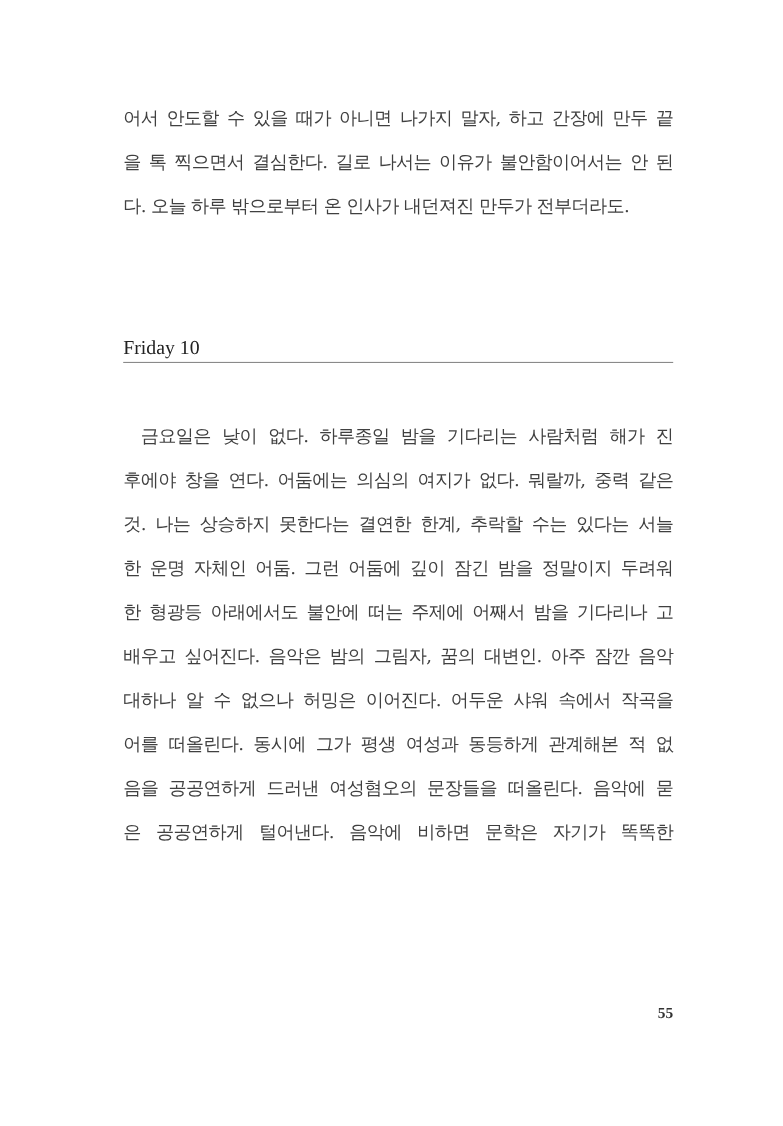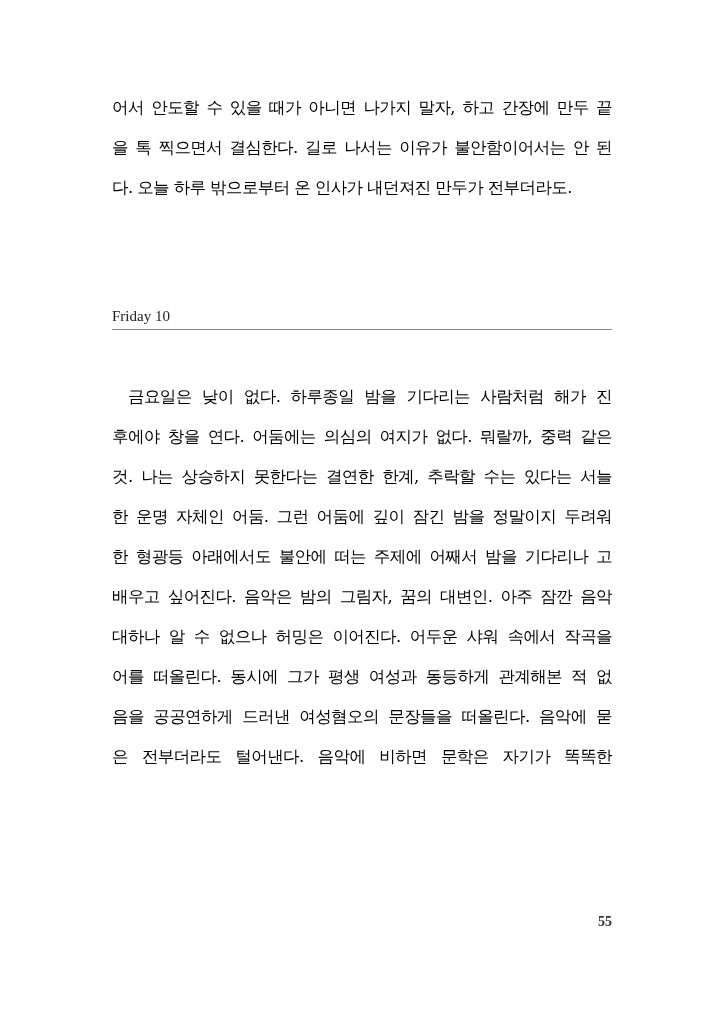--- a/index.html
+++ b/index.html
@@ -28,38 +28,38 @@
     }
     .line {
       display: block;
       height: 40px;
       line-height: 40px;
       font-size: 16.5px;
       white-space: nowrap;
       text-align: justify;
       text-align-last: justify;
       letter-spacing: -0.6px;
-      color: #000000;
+      color: #404040;
     }
     .line.last {
       text-align-last: left;
     }
     .line.indent {
       padding-left: 16px;
     }
     #para-top { top: 88px; }
     #para-friday { top: 377px; }
 
     .section-heading {
       position: absolute;
       left: 112px;
       top: 306px;
       width: 500px;
       font-family: "Liberation Serif", "DejaVu Serif", serif;
-      font-size: 15px;
+      font-size: 18px;
       color: #222;
       line-height: 20px;
     }
     .section-rule {
       position: absolute;
       left: 112px;
       top: 329px;
       width: 500px;
       height: 0;
       border-top: 1.5px solid #8a8a8a;
@@ -91,18 +91,18 @@
   <div class="para" id="para-friday">
     <span class="line indent">금요일은 낮이 없다. 하루종일 밤을 기다리는 사람처럼 해가 진</span>
     <span class="line">후에야 창을 연다. 어둠에는 의심의 여지가 없다. 뭐랄까, 중력 같은</span>
     <span class="line">것. 나는 상승하지 못한다는 결연한 한계, 추락할 수는 있다는 서늘</span>
     <span class="line">한 운명 자체인 어둠. 그런 어둠에 깊이 잠긴 밤을 정말이지 두려워</span>
     <span class="line">한 형광등 아래에서도 불안에 떠는 주제에 어째서 밤을 기다리나 고</span>
     <span class="line">배우고 싶어진다. 음악은 밤의 그림자, 꿈의 대변인. 아주 잠깐 음악</span>
     <span class="line">대하나 알 수 없으나 허밍은 이어진다. 어두운 샤워 속에서 작곡을</span>
     <span class="line">어를 떠올린다. 동시에 그가 평생 여성과 동등하게 관계해본 적 없</span>
     <span class="line">음을 공공연하게 드러낸 여성혐오의 문장들을 떠올린다. 음악에 묻</span>
-    <span class="line">은 전부더라도 털어낸다. 음악에 비하면 문학은 자기가 똑똑한</span>
+    <span class="line">은 공공연하게 털어낸다. 음악에 비하면 문학은 자기가 똑똑한</span>
   </div>
 
   <div class="page-number">55</div>
 
 </div>
 
 </body></html>

